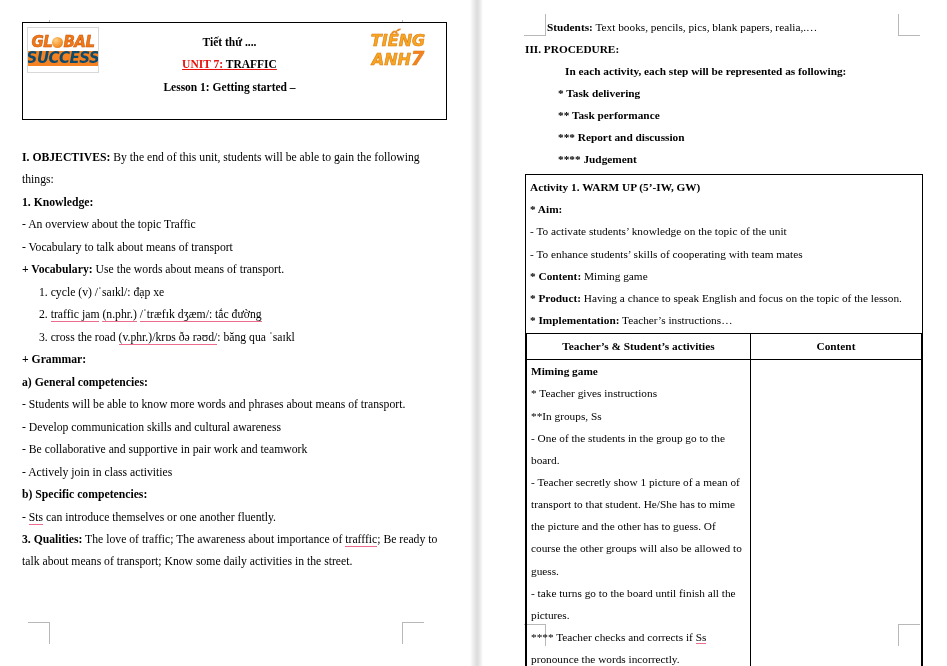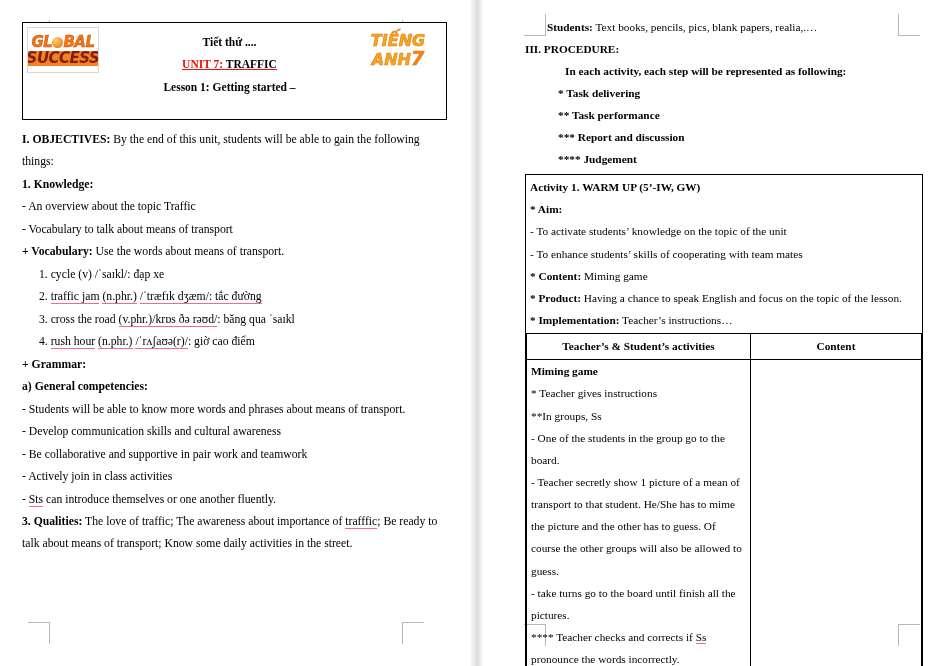--- a/index.html
+++ b/index.html
@@ -26,38 +26,38 @@
 
   .content{position:absolute;}
   .content-left{left:22px;top:22px;width:425px;}
   .content-right{left:42px;top:16px;width:398px;}
 
   
   .header-box{
     border:1.2px solid #000;
     height:96px;
     position:relative;
-    margin-bottom:9px;
+    margin-bottom:27px;
     background:#fff;
   }
   .logo-global{
     position:absolute;left:4px;top:4px;width:70px;height:44px;
     border:1px solid #d8d8d8;
     display:flex;flex-direction:column;align-items:center;justify-content:center;
     line-height:1;overflow:hidden;
   }
   .lg-row{
     font-family:"DejaVu Sans",sans-serif;
     font-weight:bold;font-style:italic;
     letter-spacing:-0.5px;
     color:#F07818;
     -webkit-text-stroke:0.5px #c75000;
   }
   .lg-r1{font-size:15px;}
-  .lg-r2{font-size:15px;background:#F58220;color:#7f1d1d;padding:0 3px;border-radius:3px;margin-top:1px;-webkit-text-stroke:0;}
+  .lg-r2{font-size:15px;background:#F58220;color:#0c4a6e;padding:0 3px;border-radius:3px;margin-top:1px;-webkit-text-stroke:0;}
   .globe{
     display:inline-block;width:11px;height:11px;border-radius:50%;
     background:radial-gradient(circle at 35% 30%,#ffd089 0%,#f7a23c 45%,#e36b10 100%);
     vertical-align:-1px;margin:0 0px;
   }
   .logo-tienganh{
     position:absolute;right:5px;top:6px;width:86px;height:44px;
     display:flex;flex-direction:column;align-items:center;justify-content:center;
     line-height:1.02;
   }
@@ -185,29 +185,29 @@
 
 
   <p class="l"><b>+ Vocabulary:</b><span> Use the words about means of transport.</span></p>
 
   <p class="l ind1"><span>1.</span> <span>cycle</span> <span>(v)</span> <span>/ˈsaɪkl/</span><span>: đạp xe</span></p>
 
   <p class="l ind1"><span>2.</span> <span class="sq">traffic jam</span> <span class="sq">(n.phr.)</span> <span class="sq">/ˈtræfɪk dʒæm/</span><span class="sq">: tắc đường</span></p>
 
   <p class="l ind1"><span>3.</span> <span>cross the road</span> <span class="sq">(v.phr.)</span><span class="sq">/krɒs ðə rəʊd/</span><span>: băng qua ˈsaɪkl</span></p>
 
-  <p class="l ind1"><span>4.</span> <span class="sq">rush hour</span> <span class="sq">(n.phr.)</span> <span class="sq">/ˈrʌʃaʊə(r)/</span><span>:  giờ cao điểm</span></p>
 
   <p class="l"><b>+ Grammar:</b></p>
   <p class="l"><b>a) General competencies:</b></p>
   <p class="l">- Students will be able to know more words and phrases about means of transport.</p>
   <p class="l">- Develop communication skills and cultural awareness</p>
   <p class="l">- Be collaborative and supportive in pair work and teamwork</p>
   <p class="l">- Actively join in class activities</p>
 
+  <p class="l"><b>b) Specific competencies:</b></p>
 
   <p class="l"><span>- </span><span class="sq">Sts</span><span> can introduce themselves or one another fluently.</span></p>
 
   <p class="l"><b>3. Qualities:</b><span> The love of traffic; The awareness about importance of </span><span class="sq">trafffic</span><span>; Be ready to talk about means of transport; Know some daily activities in the street.</span></p>
 
  </div>
 </div>
 
 <div class="page page-right">
  <div class="content content-right">

